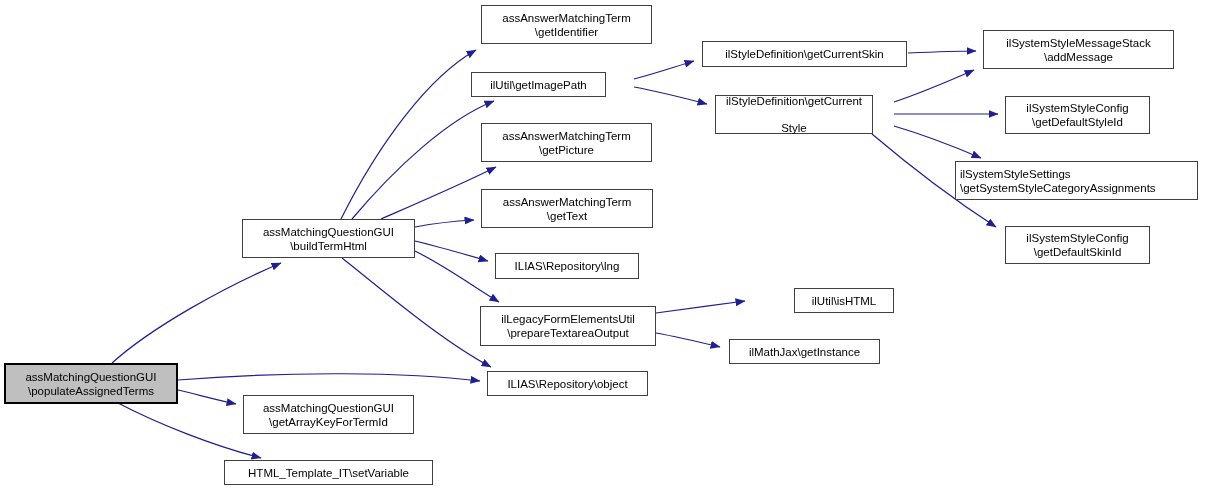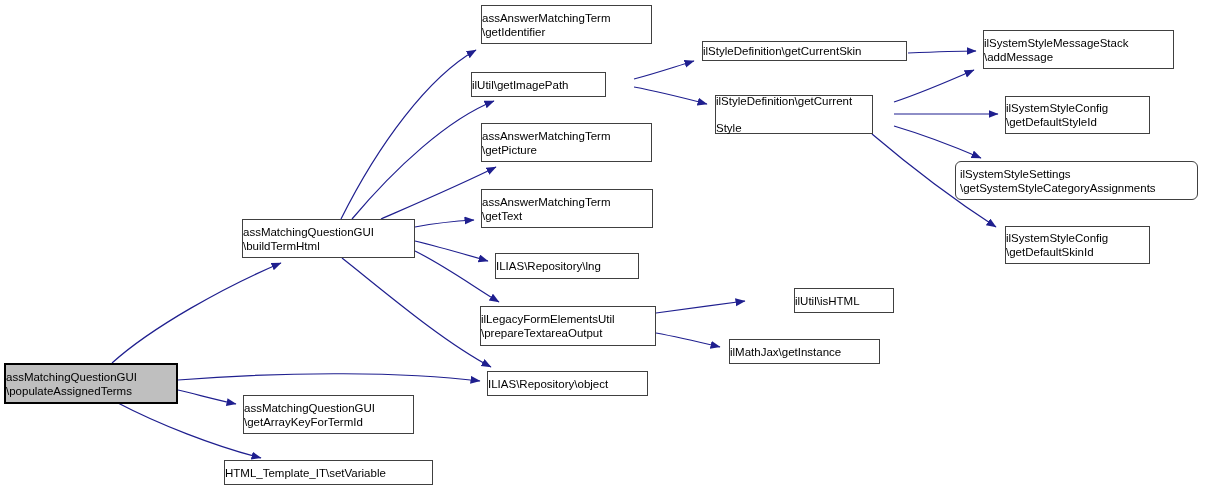--- a/index.html
+++ b/index.html
@@ -19,32 +19,32 @@
   #edge-layer{position:absolute;left:0;top:0;width:1208px;height:491px;}
   #node-layer{position:absolute;left:0;top:0;width:1208px;height:491px;}
   .edge{fill:none;stroke:var(--edge-color);stroke-width:1.2px;}
   #arrowhead-path{fill:var(--edge-color);stroke:none;}
   .node{
     position:absolute;
     box-sizing:border-box;
     background:#ffffff;
     border:1px solid var(--node-border);
     display:flex;flex-direction:column;
-    justify-content:center;align-items:flex-start;
+    justify-content:center;align-items:center;
     text-align:center;
     font-size:11.5px;line-height:14px;color:#000000;
     white-space:nowrap;
     cursor:pointer;
   }
   .node.highlight{
     background:var(--hl-fill);
     border:2px solid var(--hl-border);
   }
   .node.left{
-    align-items:flex-start;text-align:left;padding-left:4px;border-radius:6px;
+    align-items:flex-start;text-align:left;padding-left:4px;
   }
   .node .line{pointer-events:none;}
 </style>
 </head>
 <body>
 
 <div id="graph">
   <svg id="edge-layer" width="1208" height="491" viewBox="0 0 1208 491" xmlns="http://www.w3.org/2000/svg">
     <defs>
       <marker id="arrowhead" markerUnits="userSpaceOnUse" markerWidth="12" markerHeight="10" refX="9.5" refY="4" orient="auto">
@@ -106,21 +106,21 @@
       <div class="node" style="left: 487px; top: 371px; width: 161px; height: 25px;">
         <div class="line">ILIAS\Repository\object</div>
       </div>
       <div class="node" style="left: 243px; top: 395px; width: 171px; height: 39px;">
         <div class="line">assMatchingQuestionGUI</div>
         <div class="line">\getArrayKeyForTermId</div>
       </div>
       <div class="node" style="left: 224px; top: 460px; width: 209px; height: 25px;">
         <div class="line">HTML_Template_IT\setVariable</div>
       </div>
-      <div class="node" style="left: 702px; top: 41px; width: 205px; height: 20px;">
+      <div class="node" style="left: 702px; top: 41px; width: 205px; height: 26px;">
         <div class="line">ilStyleDefinition\getCurrentSkin</div>
       </div>
       <div class="node" style="left: 715px; top: 95px; width: 158px; height: 39px; gap: 13px;">
         <div class="line">ilStyleDefinition\getCurrent</div>
         <div class="line">Style</div>
       </div>
       <div class="node" style="left: 754px; top: 288px; width: 100px; height: 25px; margin-left: 40px;">
         <div class="line">ilUtil\isHTML</div>
       </div>
       <div class="node" style="left: 729px; top: 339px; width: 151px; height: 25px;">

